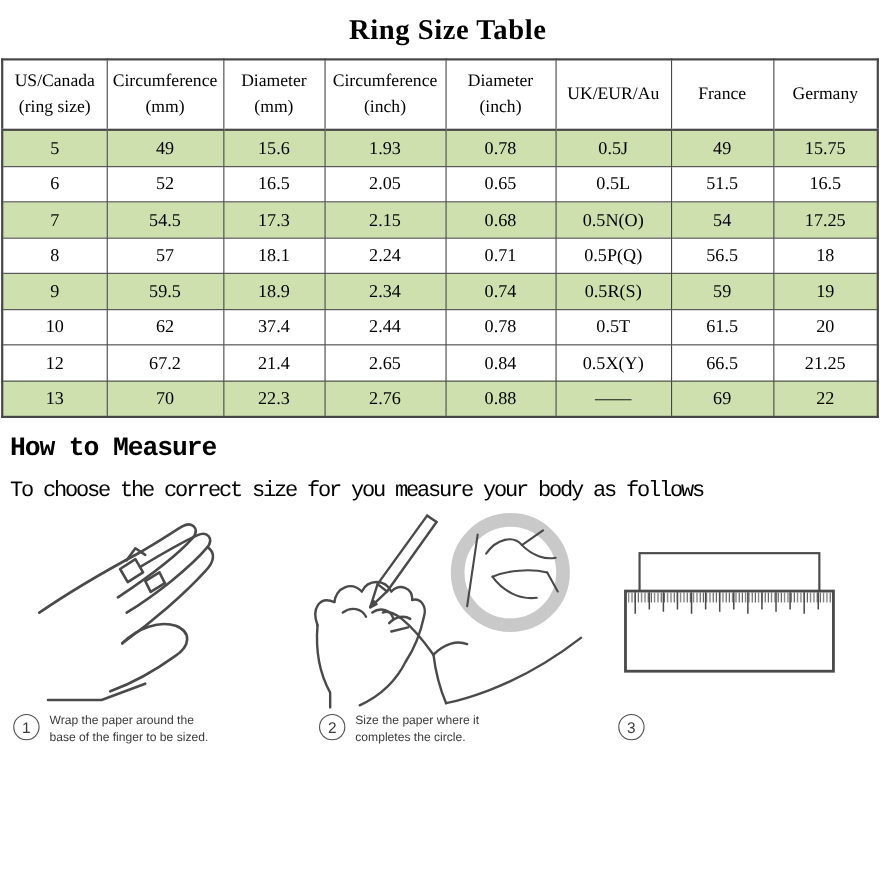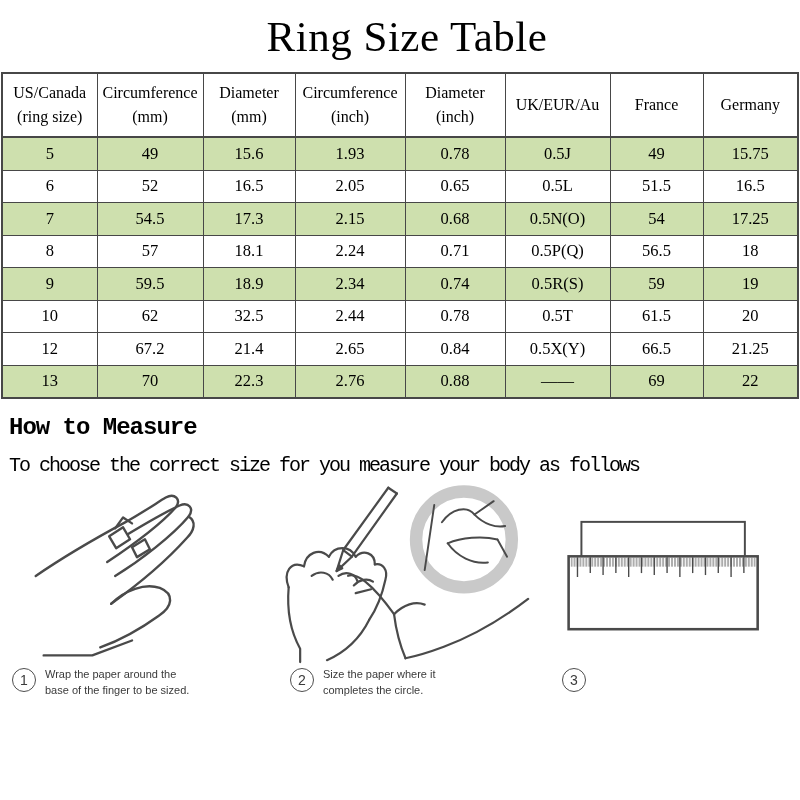--- a/index.html
+++ b/index.html
@@ -1,21 +1,21 @@
 <!DOCTYPE html>
 <html style="--row-green: #cee0ae; --table-border: #474747; --sketch: #4a4a4a; --ring-gray: #c9c9c9; --caption: #3a3a3a;"><head>
 <meta charset="utf-8">
 <style>
   html, body { margin:0; padding:0; }
   body {
     width:800px; height:800px; background:#ffffff; overflow:hidden;
     font-family:"Liberation Serif", serif; color:#000;
   }
   .title {
-    text-align:center; font-size:43px; font-weight:normal;
+    text-align:center; font-size:26px; font-weight:bold;
     margin:12px 0 11px 14px; letter-spacing:0.5px;
   }
   table.ring {
     border-collapse:collapse; table-layout:fixed;
     width:796px; margin:0 auto;
     border:2px solid var(--table-border);
   }
   table.ring th, table.ring td {
     border:1px solid var(--table-border);
     text-align:center; vertical-align:middle; padding:0;
@@ -137,21 +137,21 @@
         <td>18.9</td>
         <td>2.34</td>
         <td>0.74</td>
         <td>0.5R(S)</td>
         <td>59</td>
         <td>19</td>
       </tr>
       <tr>
         <td>10</td>
         <td>62</td>
-        <td>32.5</td>
+        <td>37.4</td>
         <td>2.44</td>
         <td>0.78</td>
         <td>0.5T</td>
         <td>61.5</td>
         <td>20</td>
       </tr>
       <tr>
         <td>12</td>
         <td>67.2</td>
         <td>21.4</td>

